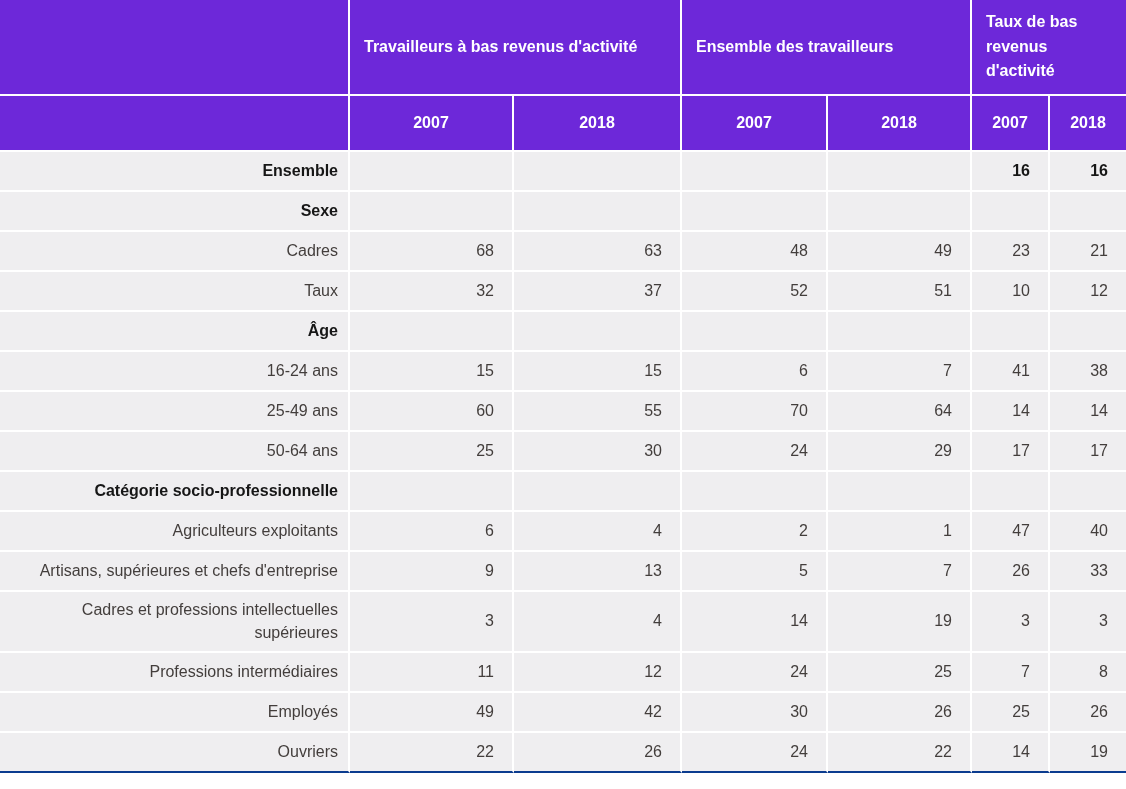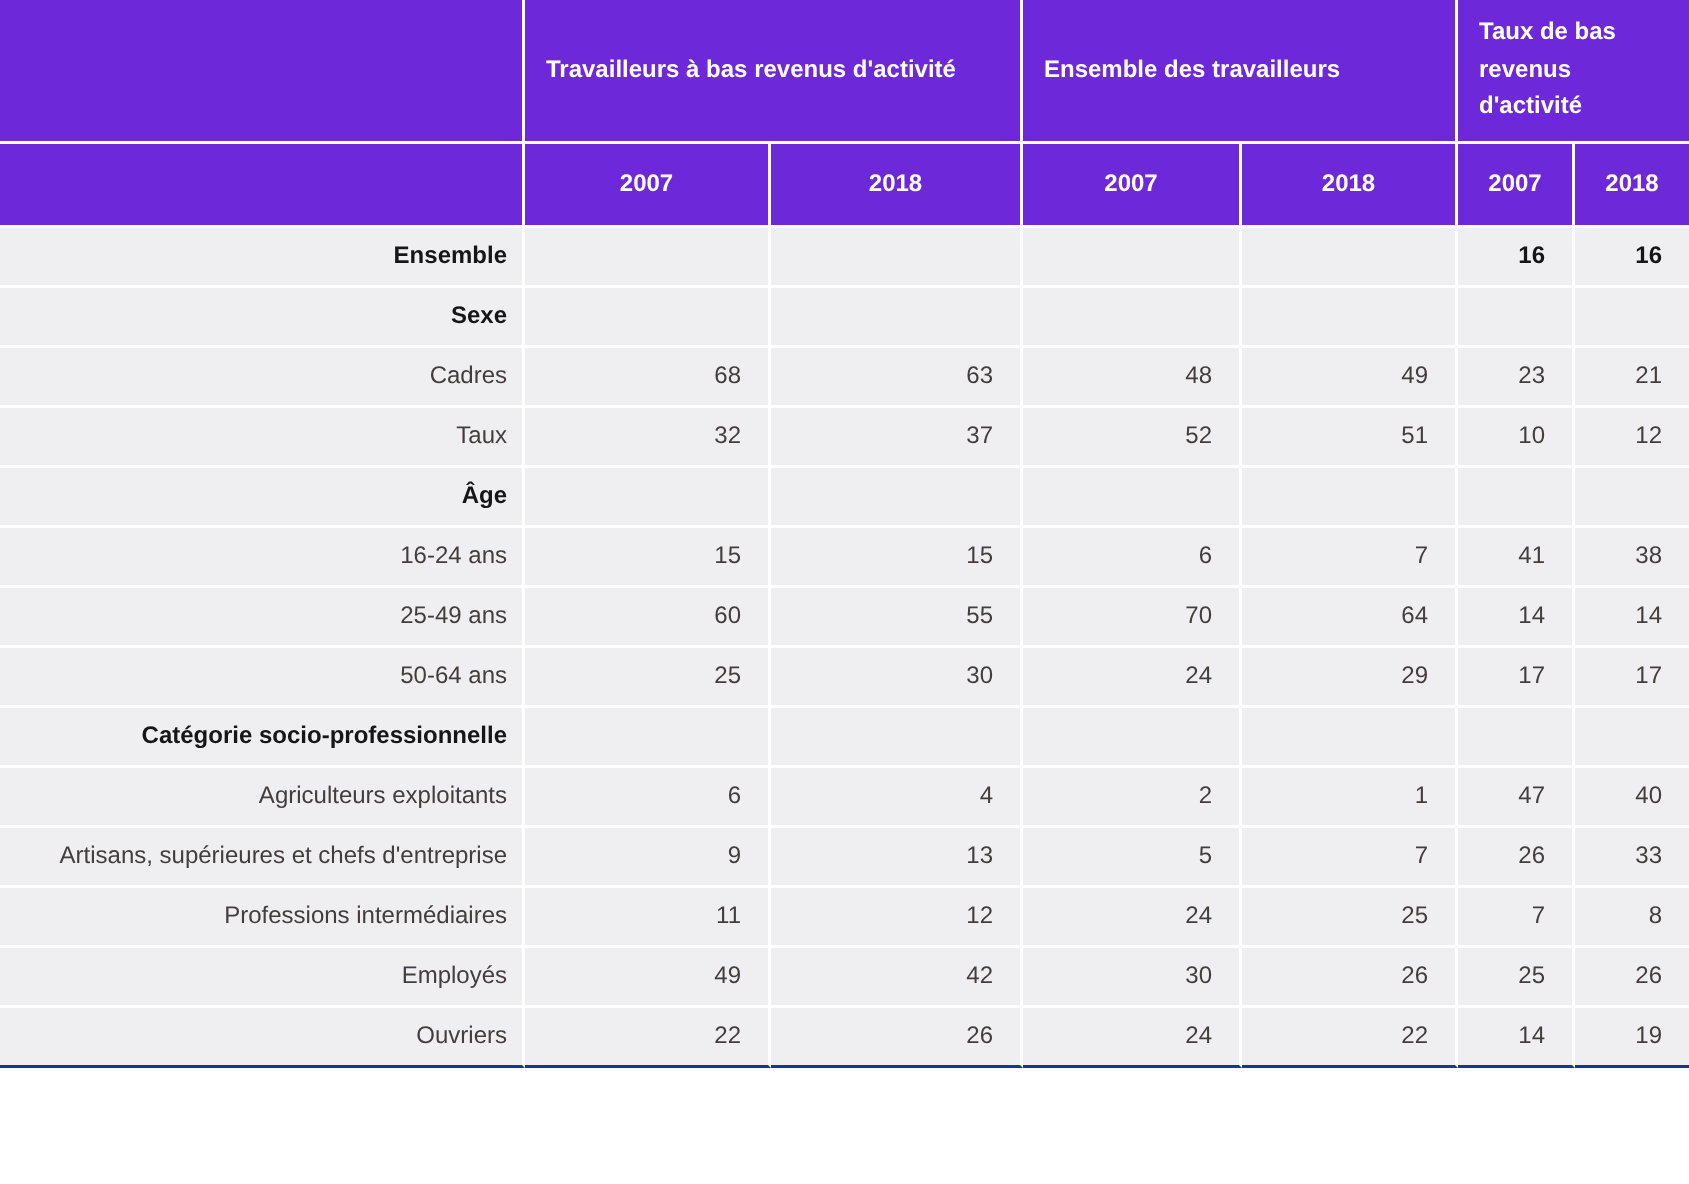--- a/index.html
+++ b/index.html
@@ -185,20 +185,29 @@
       <tr class="data">
         <td class="label sep">Artisans, supérieures et chefs d'entreprise</td>
         <td class="val sep">9</td>
         <td class="val sep">13</td>
         <td class="val sep">5</td>
         <td class="val sep">7</td>
         <td class="val sep">26</td>
         <td class="val">33</td>
       </tr>
       <tr class="data">
+        <td class="label sep">Cadres et professions intellectuelles supérieures</td>
+        <td class="val sep">3</td>
+        <td class="val sep">4</td>
+        <td class="val sep">14</td>
+        <td class="val sep">19</td>
+        <td class="val sep">3</td>
+        <td class="val">3</td>
+      </tr>
+      <tr class="data">
         <td class="label sep">Professions intermédiaires</td>
         <td class="val sep">11</td>
         <td class="val sep">12</td>
         <td class="val sep">24</td>
         <td class="val sep">25</td>
         <td class="val sep">7</td>
         <td class="val">8</td>
       </tr>
       <tr class="data">
         <td class="label sep">Employés</td>

